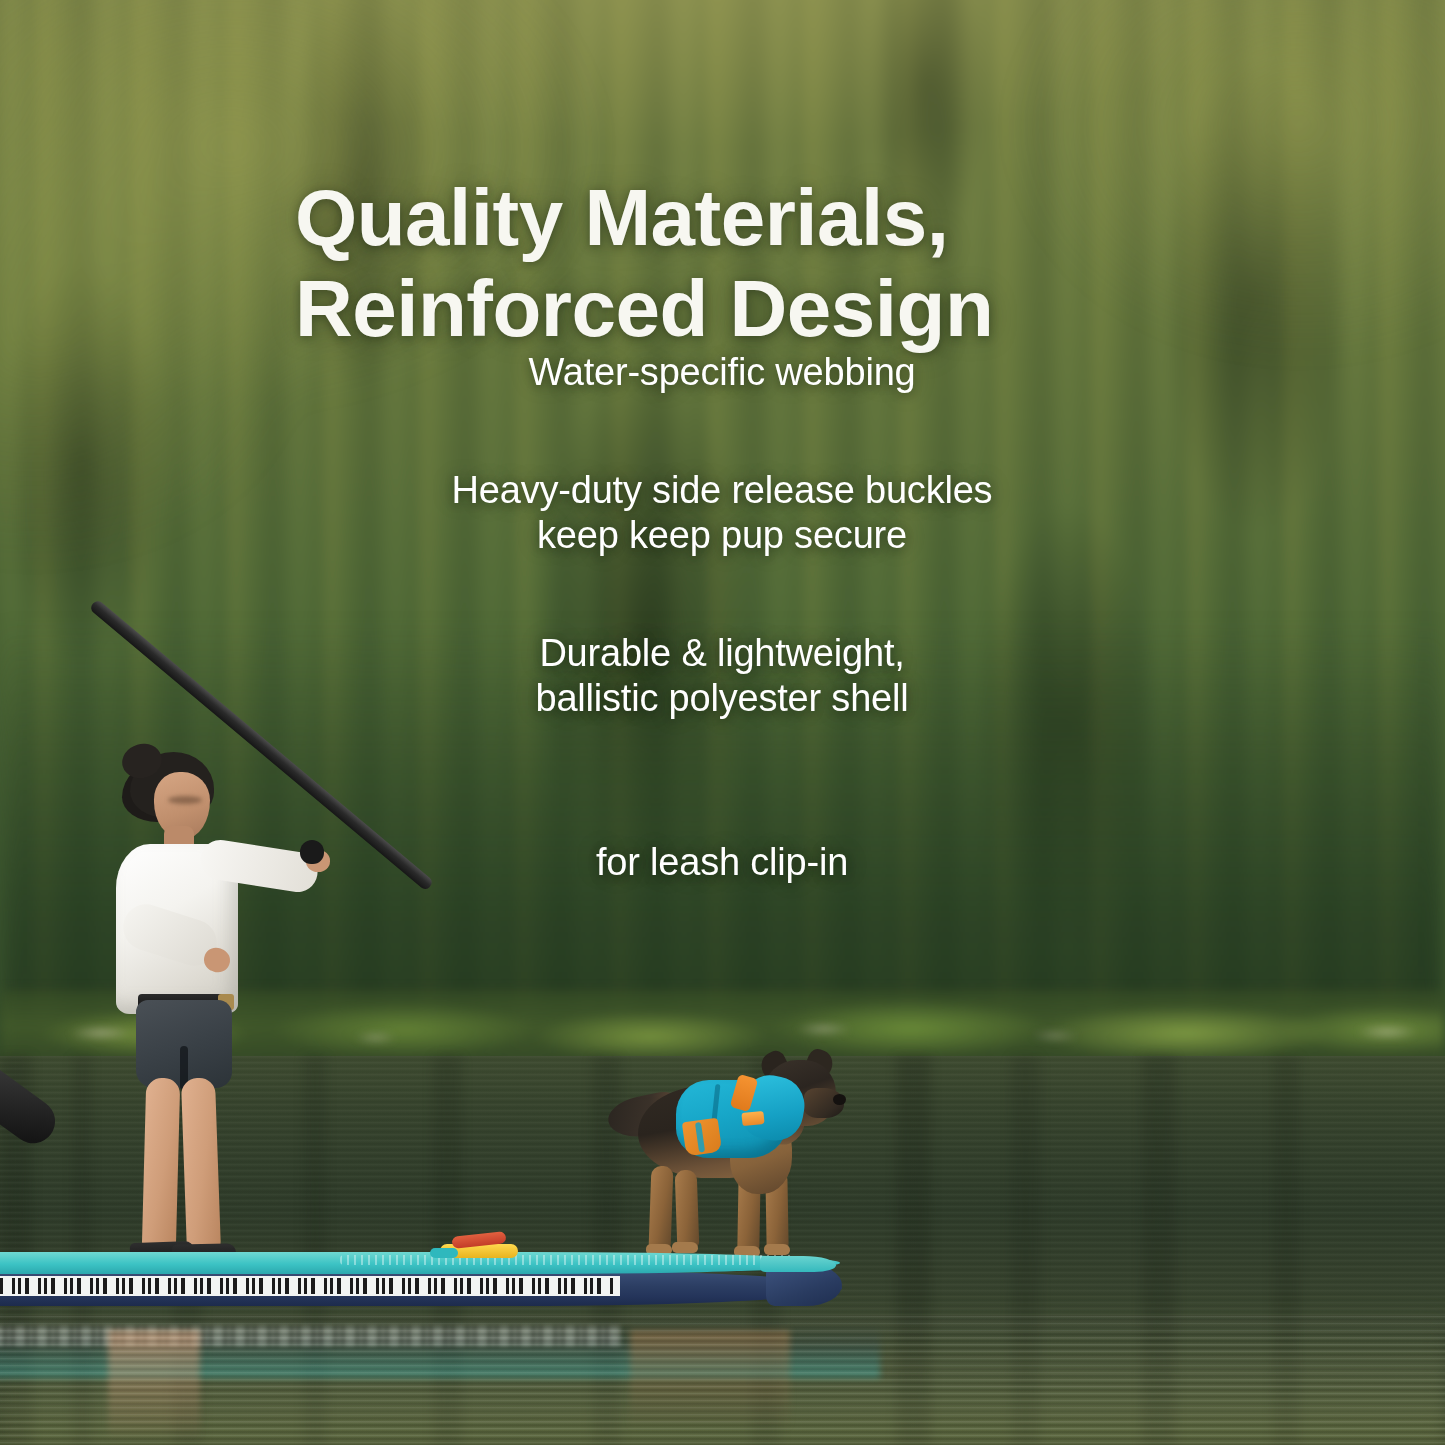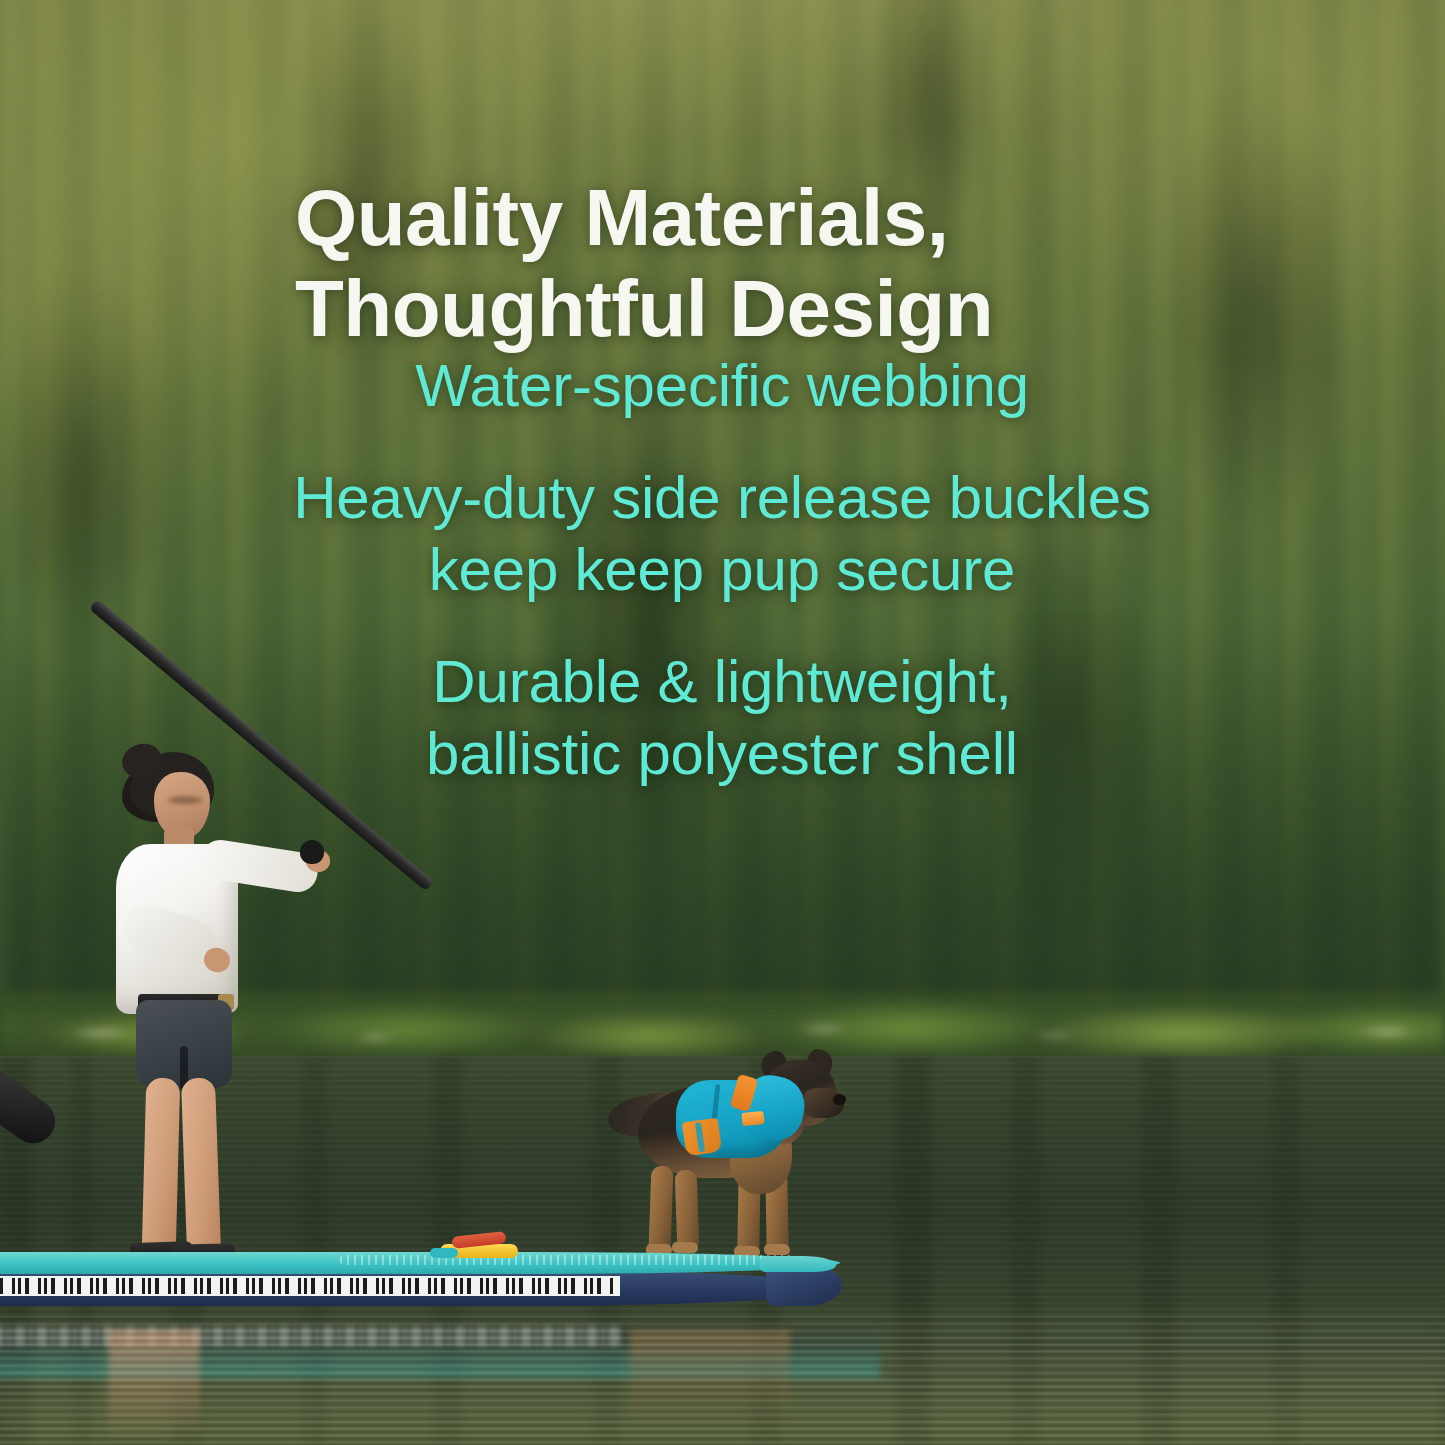--- a/index.html
+++ b/index.html
@@ -487,28 +487,28 @@
     line-height: 1.14;
     letter-spacing: -0.5px;
     text-shadow: 0 2px 10px rgba(20,30,14,.42), 0 0 28px rgba(20,30,14,.28);
   }
   #bullets {
     position: absolute;
     left: 222px; top: 350px; width: 1000px;
     text-align: center;
   }
   .bullet {
-    color: #5eead4;
-    font-size: 60px;
+    color: #ffffff;
+    font-size: 38px;
     font-weight: 400;
     line-height: 1.20;
     letter-spacing: -0.2px;
     text-shadow: 0 2px 9px rgba(20,30,14,.46), 0 0 22px rgba(20,30,14,.30);
   }
-  .bullet + .bullet { margin-top: 40px; }
+  .bullet + .bullet { margin-top: 72px; }
 </style>
 </head>
 <body>
 
 <div id="scene">
 
   <div class="layer" id="forest"></div>
   <div class="layer" id="forest-high"></div>
   <div class="layer" id="forest-high2"></div>
   <div class="layer" id="forest-dark"></div>
@@ -585,39 +585,40 @@
   <div class="layer" id="board-refl"></div>
   <div class="layer" id="board-refl-ticks"></div>
   <div class="layer" id="legs-refl"></div>
   <div class="layer" id="dog-refl"></div>
   <div class="layer" id="refl-ripple"></div>
 
   <div id="copy">
 
     <h1 id="headline">
       <span>Quality Materials,</span><br>
-      <span>Thoughtful Design</span>
+      <span>Reinforced Design</span>
     </h1>
 
     <div id="bullets">
 
       <div class="bullet">
         <span>Water-specific webbing</span><br>
       </div>
 
       <div class="bullet">
         <span>Heavy-duty side release buckles</span><br>
         <span>keep keep pup secure</span>
       </div>
 
       <div class="bullet">
         <span>Durable &amp; lightweight,</span><br>
         <span>ballistic polyester shell</span>
       </div>
 
       <div class="bullet">
         <br>
+        <span>for leash clip-in</span>
       </div>
 
     </div>
   </div>
 
 </div>
 
 </body></html>

